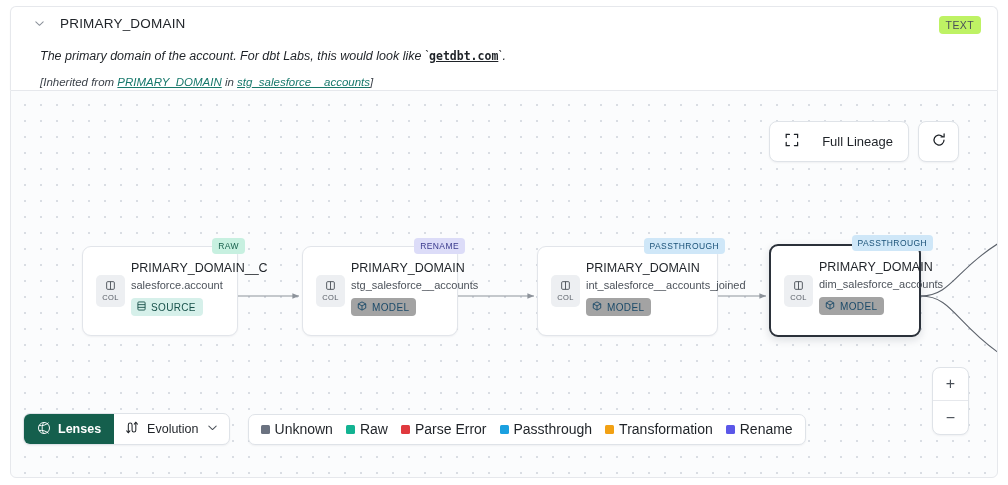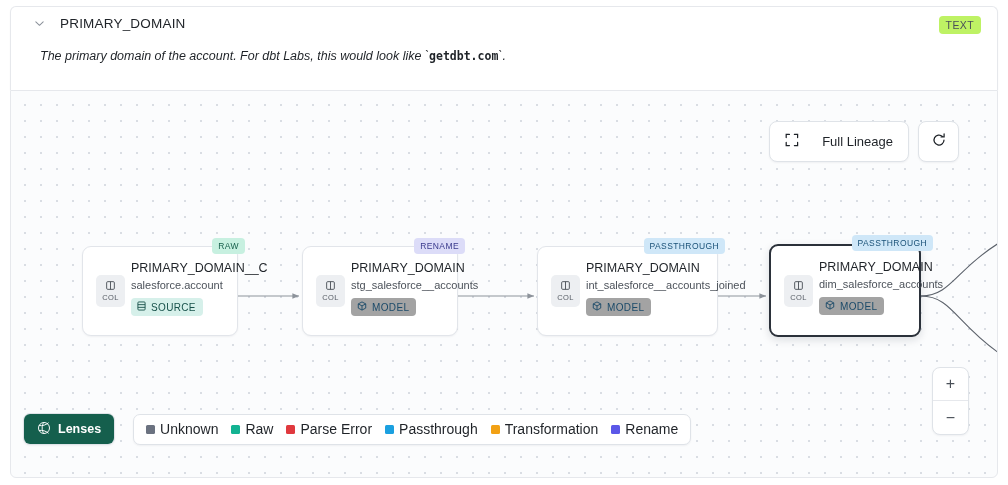--- a/index.html
+++ b/index.html
@@ -44,21 +44,21 @@
     background: #bef264; color: #4a5058;
     font-size: 10.5px; letter-spacing: .4px;
     padding: 3px 7px; border-radius: 4px;
   }
   .desc {
     position: absolute; left: 29px; top: 42px;
     font-size: 12.5px; font-style: italic; color: #1f2328;
   }
   .desc code {
     font-family: "DejaVu Sans Mono", monospace;
-    font-style: normal; font-weight: bold; font-size: 11.5px;
+    font-style: normal; font-weight: bold; font-size: 11.5px; text-decoration: underline;
   }
   .inherit {
     position: absolute; left: 29px; top: 69px;
     font-size: 11.5px; font-style: italic; color: #3d434b;
   }
   .inherit a {
     color: #17786b; text-decoration: underline; cursor: pointer;
   }
   
   .canvas {
@@ -189,20 +189,23 @@
           </svg>
       </span>
       <span class="col-title">PRIMARY_DOMAIN</span>
     </div>
     <span class="type-badge">TEXT</span>
 
     <div class="desc">
       <span>The primary domain of the account. For dbt Labs, this would look like `</span><code>getdbt.com</code><span>`.</span>
     </div>
 
+    <div class="inherit">
+      <span>[Inherited from </span><a>PRIMARY_DOMAIN</a><span> in </span><a>stg_salesforce__accounts</a><span>]</span>
+    </div>
   </div>
 
   <div class="canvas">
 
     <svg class="edges">
       <defs>
         <marker id="ah" markerWidth="7" markerHeight="7" refX="6" refY="3" orient="auto">
           <path d="M0,0.4 L6,3 L0,5.6 z" fill="#8d939b"></path>
         </marker>
       </defs>
@@ -357,20 +360,35 @@
           <span>
             <svg width="14" height="14" viewBox="0 0 16 16" fill="none" stroke="#ffffff" stroke-width="1.1">
               <circle cx="8" cy="8" r="6.3"></circle>
               <path d="M8 1.7 C 5.2 4 5.2 12 8 14.3"></path>
               <path d="M2.4 5.1 C 5.6 6.1 11.2 4.2 13.2 1.9"></path>
               <path d="M2.4 10.9 C 5.6 9.9 11.2 11.8 13.2 14.1"></path>
             </svg>
           </span>
           <span>Lenses</span>
         </div>
+        <div class="seg-evolution">
+          <span>
+            <svg width="15" height="15" viewBox="0 0 16 16" fill="none" stroke="#1f2328" stroke-width="1.1" stroke-linecap="round">
+              <path d="M4.6 13.4 V5.2 a2 2 0 0 1 4 0 V10.8 a2 2 0 0 0 4 0 V2.6"></path>
+              <path d="M2.9 11.6 L4.6 13.6 L6.3 11.6"></path>
+              <path d="M10.9 4.4 L12.6 2.4 L14.3 4.4"></path>
+            </svg>
+          </span>
+          <span>Evolution</span>
+          <span>
+            <svg width="11" height="11" viewBox="0 0 12 12">
+                <path d="M2 4.4 L6 8.2 L10 4.4" stroke="#4a5058" stroke-width="1.1" fill="none" stroke-linecap="round" stroke-linejoin="round"></path>
+              </svg>
+          </span>
+        </div>
       </div>
 
       <div class="legend">
         <div class="legend-item">
           <span class="swatch" style="background:#6b7280"></span>
           <span>Unknown</span>
         </div>
         <div class="legend-item">
           <span class="swatch" style="background:#13b392"></span>
           <span>Raw</span>

